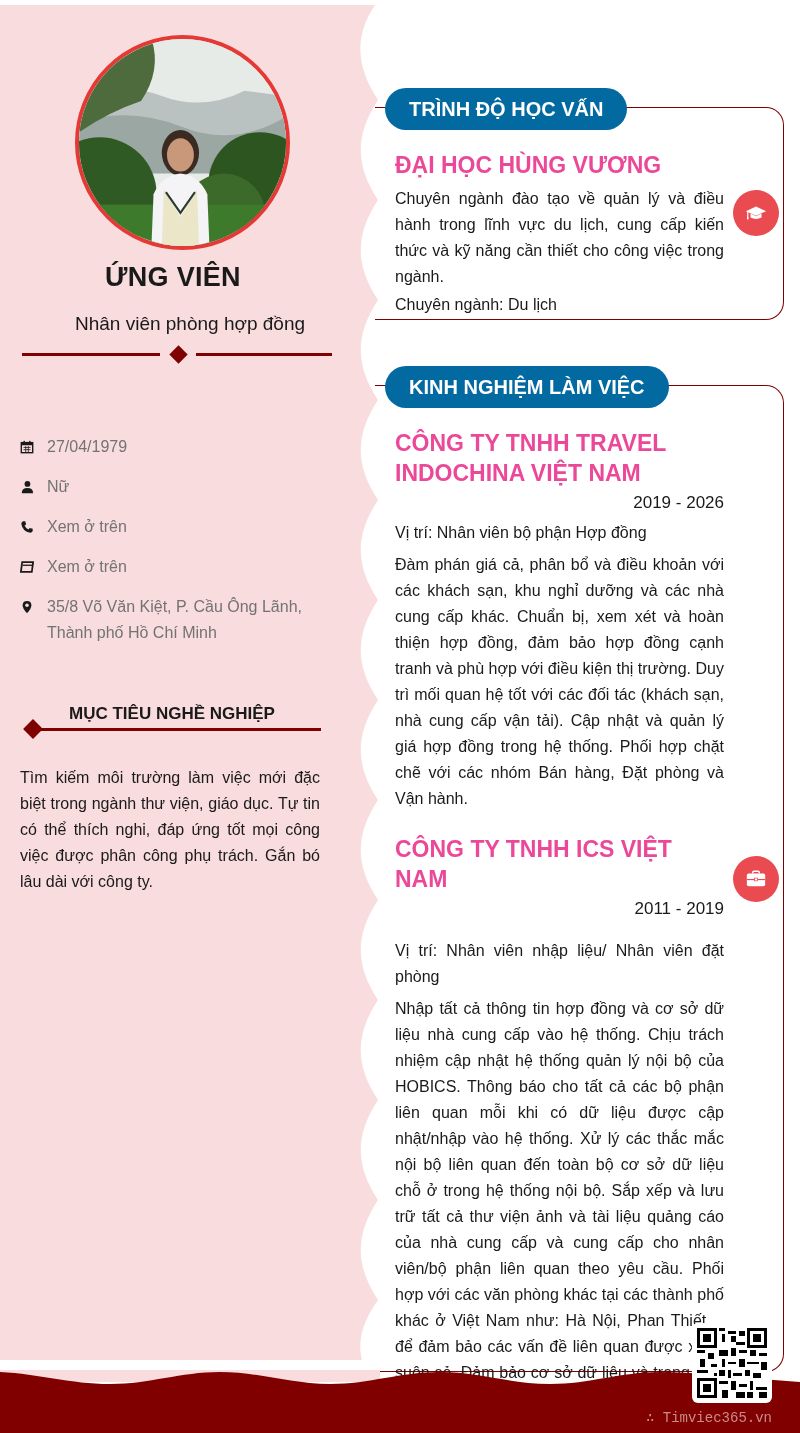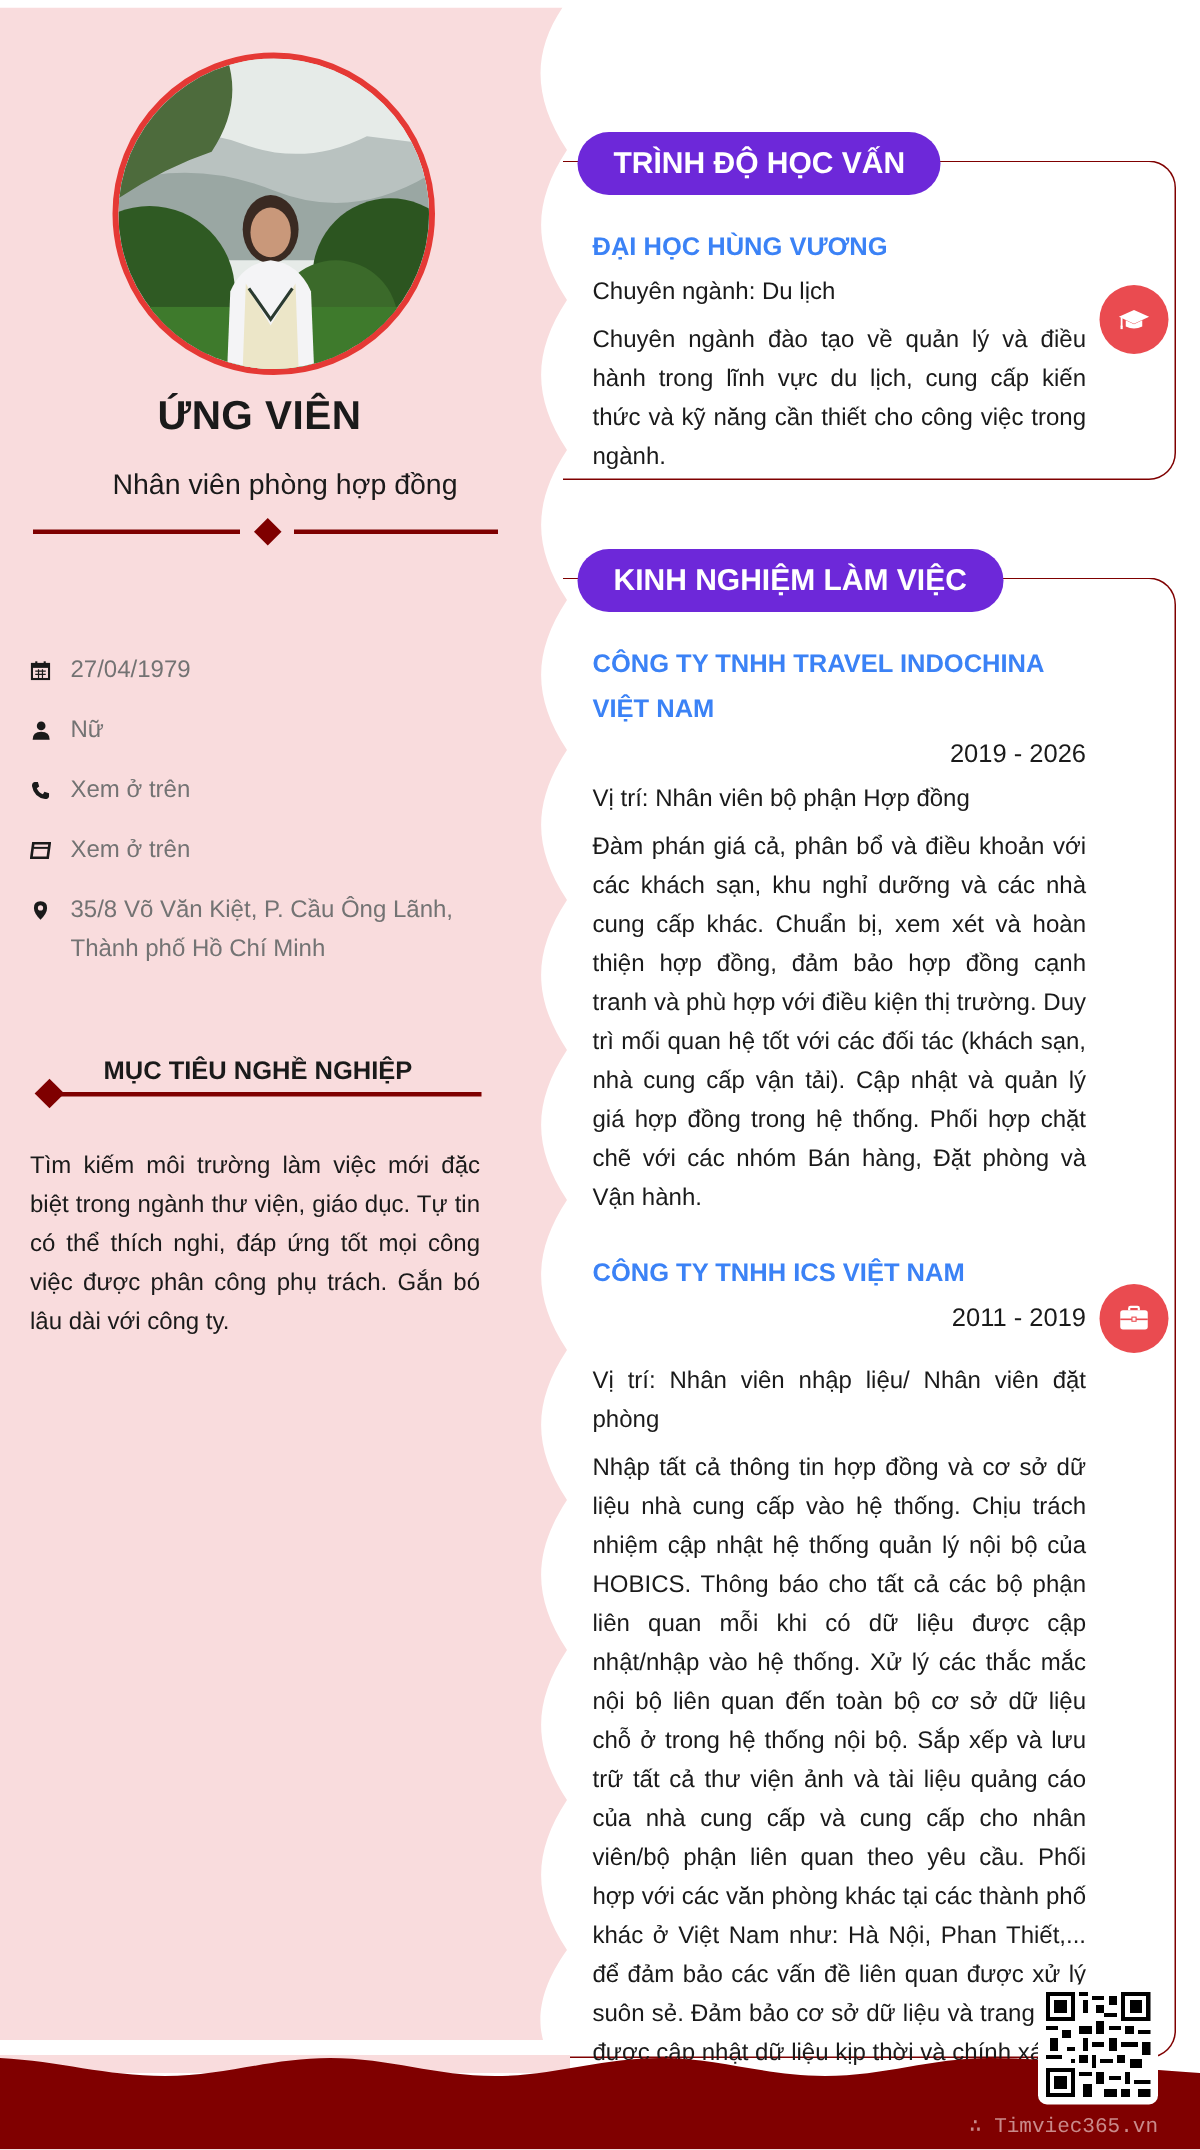--- a/index.html
+++ b/index.html
@@ -30,26 +30,26 @@
 
   .obj-head { position: absolute; left: 22px; top: 702px; width: 300px; height: 34px; }
   .obj-head .label { position: absolute; left: 47px; top: 2px; font-size: 17px; font-weight: 700; color: #1a1a1a; }
   .obj-head .line { position: absolute; left: 14px; top: 26px; width: 285px; height: 3px; background: #7f0000; }
   .obj-head .diamond { position: absolute; left: 4px; top: 20px; width: 14px; height: 14px; background: #7f0000; transform: rotate(45deg); }
 
   .obj-text { position: absolute; left: 20px; top: 765px; width: 300px; font-size: 16px; line-height: 26px; text-align: justify; color: #1a1a1a; }
 
   
   .section { position: absolute; left: 375px; width: 409px; border-top: 1px solid #7f0000; border-bottom: 1px solid #7f0000; border-right: 1px solid #7f0000; border-radius: 0 18px 18px 0; }
-  .section .pill { position: absolute; left: 10px; top: -20px; height: 42px; padding: 0 24px; background: #6d28d9; color: #fff; border-radius: 21px; font-size: 20px; font-weight: 700; line-height: 42px; white-space: nowrap; }
+  .section .pill { position: absolute; left: 10px; top: -20px; height: 42px; padding: 0 24px; background: #0369a1; color: #fff; border-radius: 21px; font-size: 20px; font-weight: 700; line-height: 42px; white-space: nowrap; }
   .section .body { position: absolute; left: 20px; width: 329px; }
   .side-ico { position: absolute; right: 4px; width: 46px; height: 46px; border-radius: 50%; background: #ea4b50; display: flex; align-items: center; justify-content: center; }
   .side-ico svg { width: 22px; height: 22px; }
 
-  .h-bold { font-size: 17px; font-weight: 700; color: #3b82f6; line-height: 30px; }
+  .h-bold { font-size: 23px; font-weight: 700; color: #ec4899; line-height: 30px; }
   .p { font-size: 16px; line-height: 26px; color: #1a1a1a; text-align: justify; }
   .date { font-size: 17px; font-weight: 400; text-align: right; line-height: 30px; }
 
   #edu { top: 107px; height: 213px; }
   #exp { top: 385px; height: 987px; }
 
   
   #footer-svg { position: absolute; left: 0; top: 1370px; width: 800px; height: 63px; }
   .qr { position: absolute; left: 692px; top: 1323px; width: 80px; height: 80px; background: #fff; border-radius: 6px; padding: 5px; }
   .qr svg { width: 100%; height: 100%; display: block; }
@@ -145,22 +145,22 @@
     <div class="diamond"></div>
     <div class="label">MỤC TIÊU NGHỀ NGHIỆP</div>
   </div>
   <div class="obj-text">Tìm kiếm môi trường làm việc mới đặc biệt trong ngành thư viện, giáo dục. Tự tin có thể thích nghi, đáp ứng tốt mọi công việc được phân công phụ trách. Gắn bó lâu dài với công ty.</div>
 </div>
 
 <div class="section" id="edu">
   <div class="pill">TRÌNH ĐỘ HỌC VẤN</div>
   <div class="body" style="top:42px;">
     <div class="h-bold">ĐẠI HỌC HÙNG VƯƠNG</div>
+    <div class="p" style="margin-top:6px;">Chuyên ngành đào tạo về quản lý và điều hành trong lĩnh vực du lịch, cung cấp kiến thức và kỹ năng cần thiết cho công việc trong ngành.</div>
     <div class="p" style="margin-top:2px;">Chuyên ngành: Du lịch</div>
-    <div class="p" style="margin-top:6px;">Chuyên ngành đào tạo về quản lý và điều hành trong lĩnh vực du lịch, cung cấp kiến thức và kỹ năng cần thiết cho công việc trong ngành.</div>
   </div>
   <div class="side-ico" style="top:82px;">
     <svg viewBox="0 0 24 24">
         <path d="M12,5 L23,10 L12,15 L1,10 Z" fill="#fff"></path>
         <path d="M6,12.5 L6,17 Q12,20 18,17 L18,12.5 L12,15.5 Z" fill="#fff"></path>
         <path d="M3,10.5 L3,17" stroke="#fff" stroke-width="1.3"></path>
         <rect x="2.2" y="16.5" width="1.6" height="2.5" fill="#fff"></rect>
       </svg>
   </div>
 </div>

